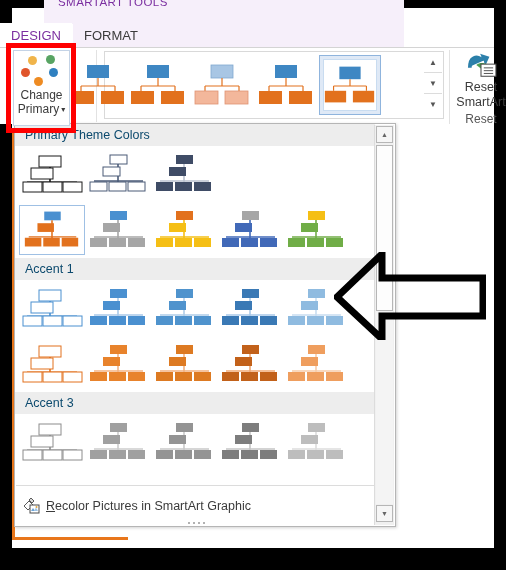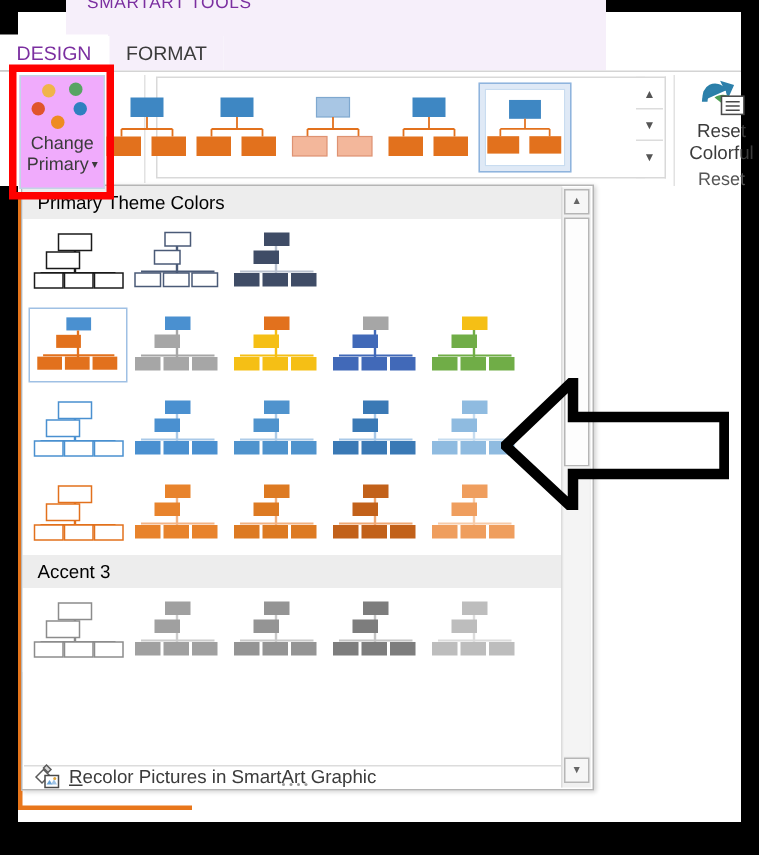--- a/index.html
+++ b/index.html
@@ -54,21 +54,21 @@
   }
 
   
   .cc-highlight{
     position:absolute;left:6px;top:43px;width:70px;height:90px;
     border:5px solid #ff0000;box-sizing:border-box;
     z-index:40;
   }
   .cc-btn{
     position:absolute;left:13px;top:50px;width:57px;height:76px;
-    background:#f0abfc;border:1px solid #c4d3e6;box-sizing:border-box;
+    background:#ffffff;border:1px solid #c4d3e6;box-sizing:border-box;
     z-index:39;
     display:flex;flex-direction:column;align-items:center;
   }
   .cc-dots{position:relative;width:46px;height:34px;margin-top:3px;}
   .cc-dot{position:absolute;width:9px;height:9px;border-radius:50%;}
 
   .cc-label{
     font-size:12px;color:#3b3b3b;line-height:14px;text-align:center;
     white-space:nowrap;
   }
@@ -122,21 +122,21 @@
     background:#ffffff;border:1px solid #b5b5b5;box-sizing:border-box;
     box-shadow:1px 1px 3px rgba(0,0,0,.18);
     z-index:30;
   }
   .dd-scrollarea{
     position:absolute;left:0;top:0;width:360px;height:378px;overflow:hidden;
   }
   .grp-head{
     height:22px;background:#ededed;
     display:flex;align-items:center;
-    font-size:12.5px;color:#000000;padding-left:10px;box-sizing:border-box;
+    font-size:12.5px;color:#0c4a6e;padding-left:10px;box-sizing:border-box;
     white-space:nowrap;
   }
   .grp-row{
     height:56px;background:#ffffff;position:relative;
   }
   .cell{
     position:absolute;top:3px;width:66px;height:50px;box-sizing:border-box;
   }
   .cell.sel{border:1px solid #9fc0e4;background:#fff;}
 
@@ -155,21 +155,21 @@
   .sb-thumb{
     position:absolute;left:1px;top:20px;width:17px;height:166px;
     background:#fdfdfd;border:1px solid #b6b6b6;box-sizing:border-box;
   }
   .sb-track{
     position:absolute;left:1px;top:186px;width:17px;bottom:21px;background:#f4f4f4;
   }
 
   
   .dd-foot{
-    position:absolute;left:1px;bottom:1px;width:358px;height:15px;
+    position:absolute;left:1px;bottom:1px;width:358px;height:40px;
     background:#ffffff;border-top:1px solid #dcdcdc;box-sizing:border-box;
     display:flex;align-items:center;
   }
   .foot-icon{width:30px;display:flex;align-items:center;justify-content:center;}
   .foot-label{font-size:12.5px;color:#3b3b3b;white-space:nowrap;}
   .foot-label u{text-decoration:underline;}
   .grip{
     position:absolute;left:150px;bottom:-1px;width:60px;height:6px;
     display:flex;align-items:center;justify-content:center;gap:3px;
   }
@@ -275,21 +275,21 @@
   <div class="reset-sep"></div>
   <div class="reset-btn">
     <svg width="38" height="30" viewBox="0 0 38 30">
       <path d="M6 16 A9 9 0 0 1 22 8 L19 4 L27 6 L23 13 L22 9" fill="#2a7fa8"></path>
       <path d="M5 17 C5 9 13 4 20 6 L18 2 L28 5 L24 14 L22 9 C16 7 9 11 9 17 Z" fill="#2d80ab"></path>
       <path d="M14 14 C19 10 27 12 29 18 L23 21 Z" fill="#4d9e52"></path>
       <rect x="19" y="13" width="16" height="13" fill="#ffffff" stroke="#4a4a4a" stroke-width="1.1"></rect>
       <path d="M22 17 H32 M22 20 H32 M22 23 H32" stroke="#4a4a4a" stroke-width="1"></path>
     </svg>
     <div class="reset-label">Reset</div>
-    <div class="reset-label">Colorful</div>
+    <div class="reset-label">SmartArt</div>
   </div>
   <div class="reset-group-label">Reset</div>
 
   <div class="doc-frame-left"></div>
   <div class="doc-frame-bottom"></div>
 
   <div class="dd">
 
     <div class="dd-scrollarea" id="dd-groups">
         <div class="grp-head">Primary Theme Colors</div>
@@ -394,20 +394,21 @@
                 <path d="M33 15 V36" stroke="#70ad47" stroke-width="1.6" fill="none"></path>
                 <rect x="18" y="18" width="17" height="9" fill="#70ad47" stroke="none" stroke-width="0"></rect>
                 <path d="M9 32 H58" stroke="#70ad47" stroke-width="1.3" fill="none"></path>
                 <rect x="5" y="33" width="17" height="9" fill="#70ad47" stroke="none" stroke-width="0"></rect>
                 <rect x="24" y="33" width="17" height="9" fill="#70ad47" stroke="none" stroke-width="0"></rect>
                 <rect x="43" y="33" width="17" height="9" fill="#70ad47" stroke="none" stroke-width="0"></rect>
               </svg>
             </div>
           </div>
         </div>
+        <div class="grp-head">Accent 1</div>
         <div class="grp-row">
           <div class="cell" style="left: 4px;">
             <div style="position: absolute; left: 0px; top: 0px; width: 100%; height: 100%; display: flex; align-items: center; justify-content: center;">
               <svg viewBox="0 0 66 50" width="66" height="50">
                 <rect x="20" y="7" width="22" height="11" fill="#ffffff" stroke="#4a90d0" stroke-width="1"></rect>
                 <path d="M31 18 V38" stroke="#4a90d0" stroke-width="1.6" fill="none"></path>
                 <rect x="12" y="19" width="22" height="11" fill="#ffffff" stroke="#4a90d0" stroke-width="1"></rect>
                 <path d="M8 33 H58" stroke="#4a90d0" stroke-width="1.2" fill="none"></path>
                 <rect x="4" y="33" width="19" height="10" fill="#ffffff" stroke="#4a90d0" stroke-width="1"></rect>
                 <rect x="24" y="33" width="19" height="10" fill="#ffffff" stroke="#4a90d0" stroke-width="1"></rect>

